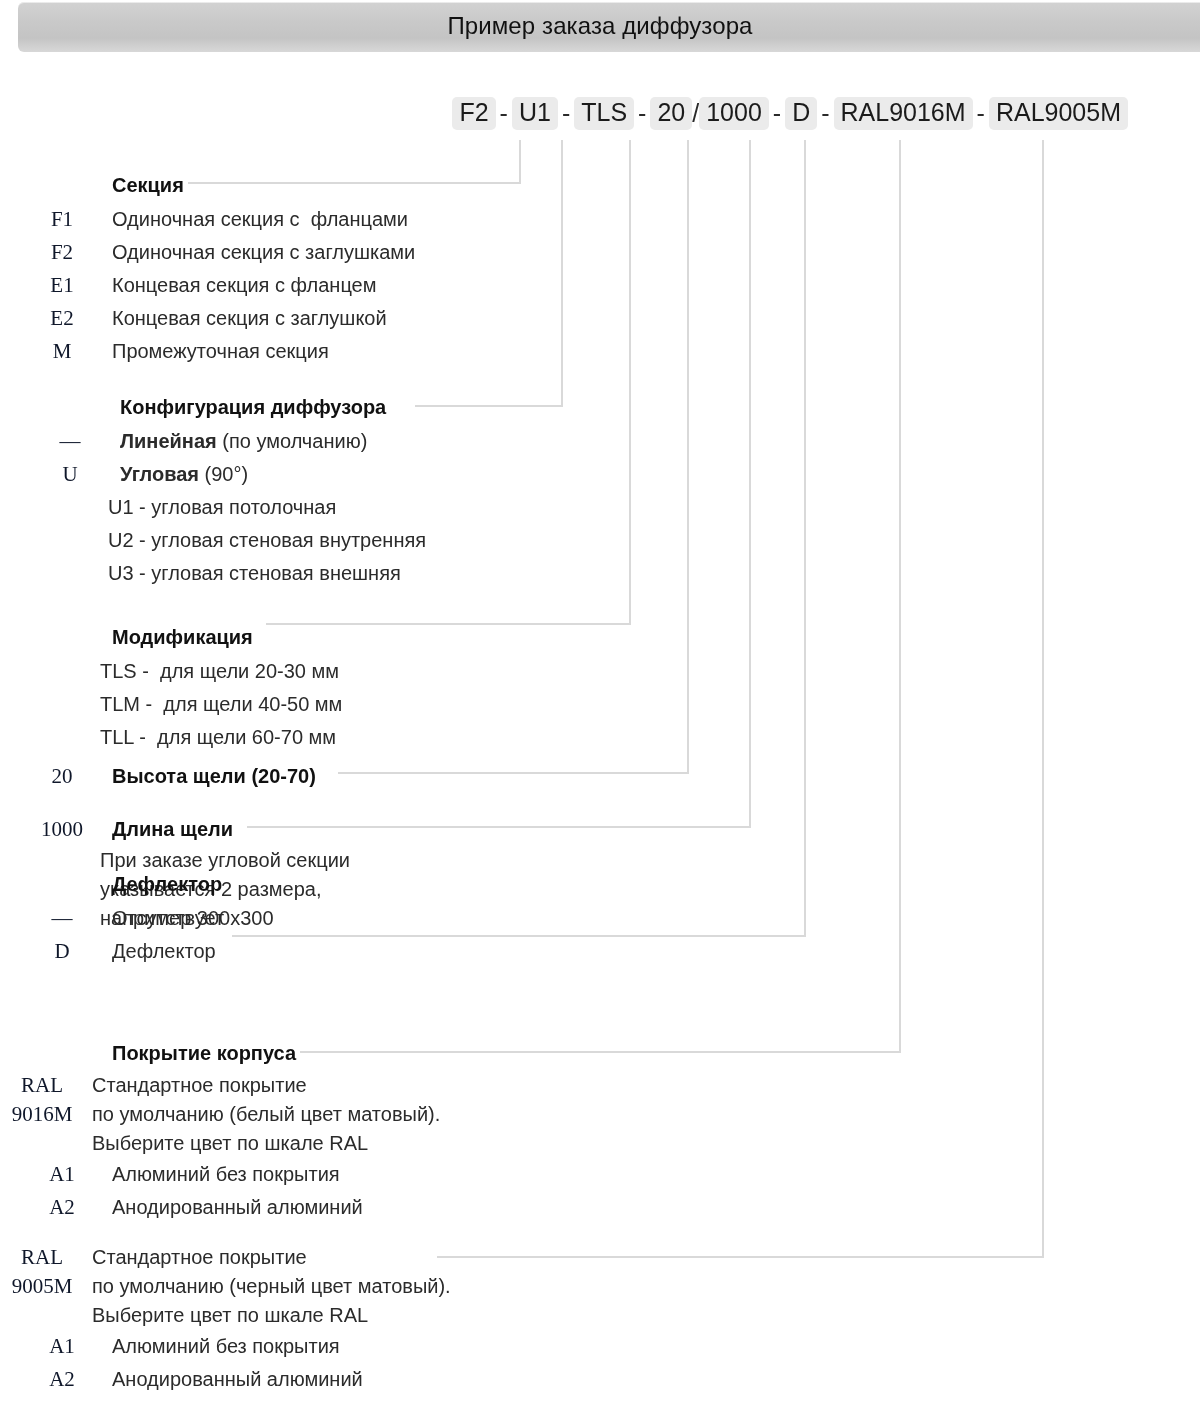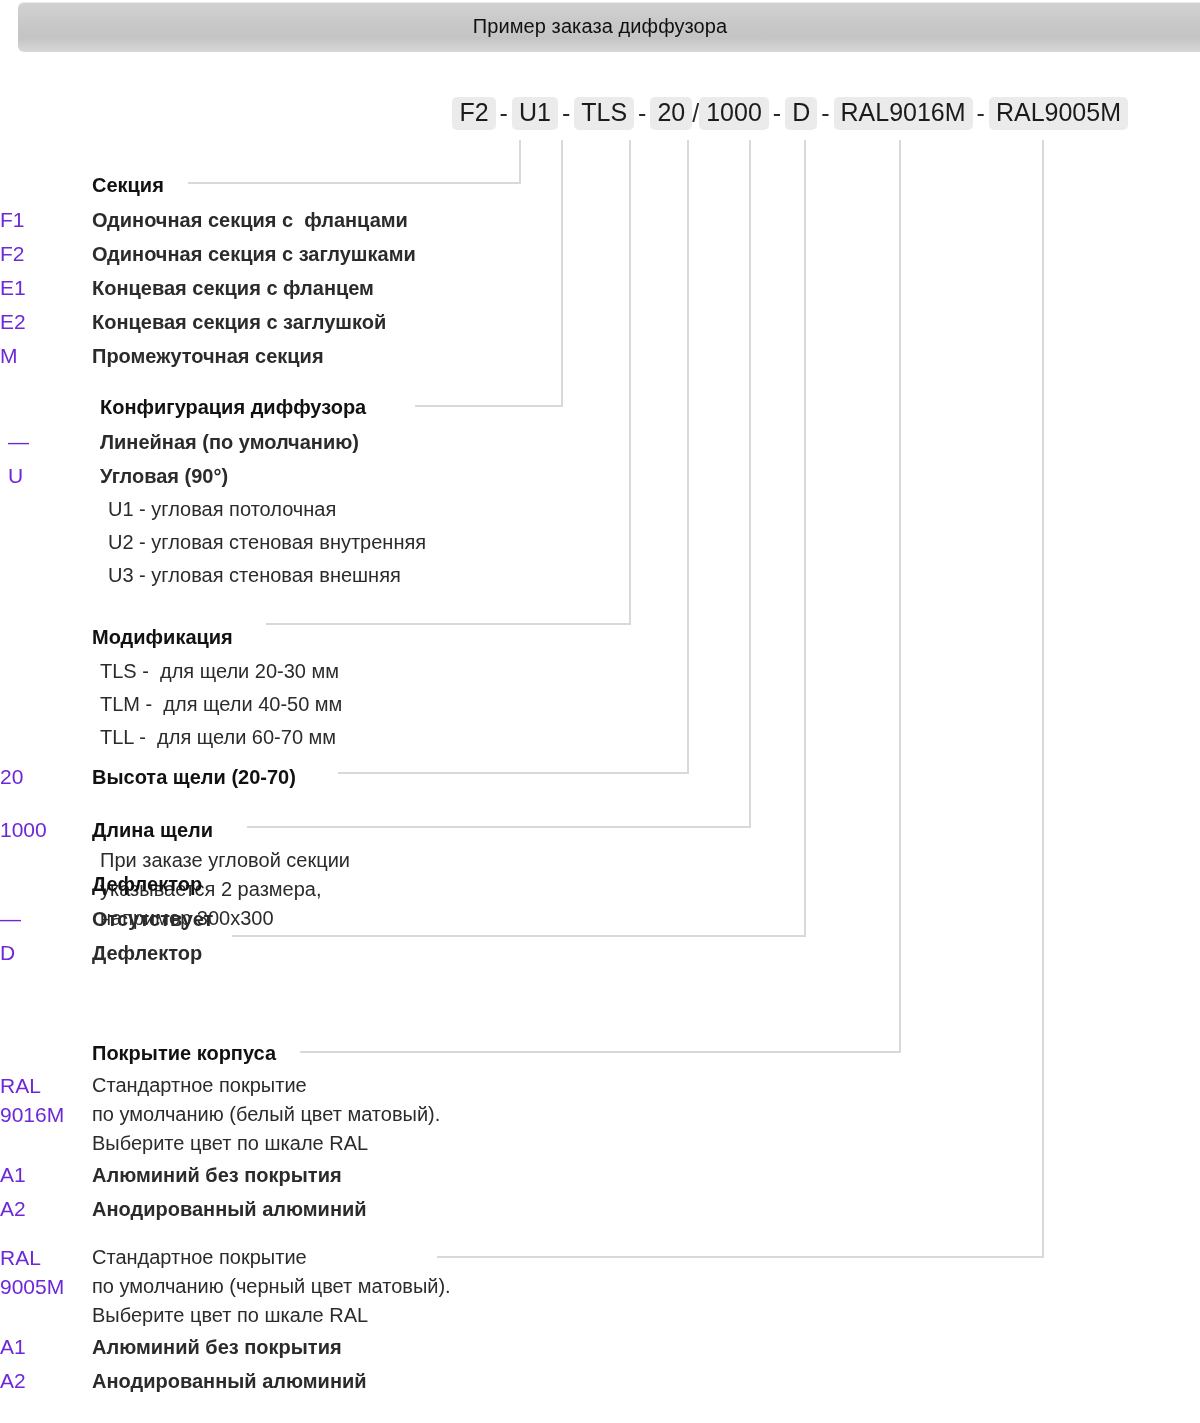--- a/index.html
+++ b/index.html
@@ -24,21 +24,21 @@
     width: 1182px; height: 50px;
     border-radius: 6px 0 0 6px;
     background: linear-gradient(180deg, #d2d2d2 0%, #c9c9c9 40%, #c4c4c4 72%, #d8d8d8 100%);
     box-shadow: inset 0 1px 0 rgba(255,255,255,.55);
   }
   .header-title {
     position: absolute;
     left: 0; top: 0;
     width: 1200px; height: 52px;
     display: flex; align-items: center; justify-content: center;
-    font-size: 20px;
+    font-size: 24px;
     font-weight: 400;
     color: #111;
     letter-spacing: .1px;
   }
 
   
   .code-row {
     position: absolute;
     left: 0; top: 97px;
     width: 1200px;
@@ -74,37 +74,38 @@
   
   .block {
     position: absolute;
     left: 0;
     width: 700px;
   }
   .row {
     display: flex;
     align-items: baseline;
     min-height: 33px;
+    padding-left: 20px;
   }
   .code-col {
     width: 92px;
-    text-align: left;
+    text-align: center;
     padding-right: 8px;
     flex: 0 0 92px;
     font-size: 21px;
-    color: #6d28d9;
+    color: #0f172a;
     line-height: 33px;
+    font-family: Liberation Serif, serif;
   }
   .code-col.dash { font-size: 21px; }
   .desc {
     font-size: 20px;
     line-height: 33px;
     color: #2b2b2b;
     white-space: pre;
-    font-weight: bold;
   }
   .head-label {
     font-size: 20px;
     font-weight: bold;
     color: #111;
     line-height: 30px;
     white-space: pre;
   }
   .indent {
     font-size: 20px;

